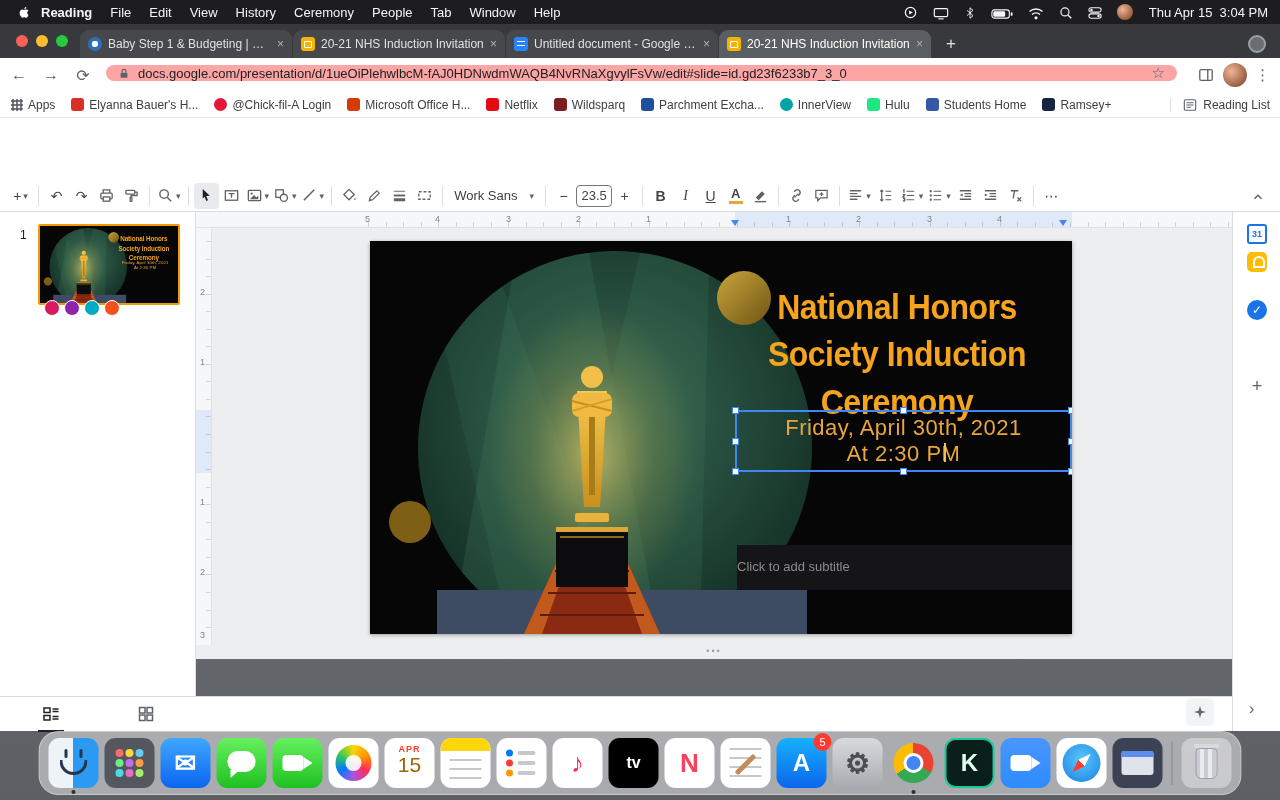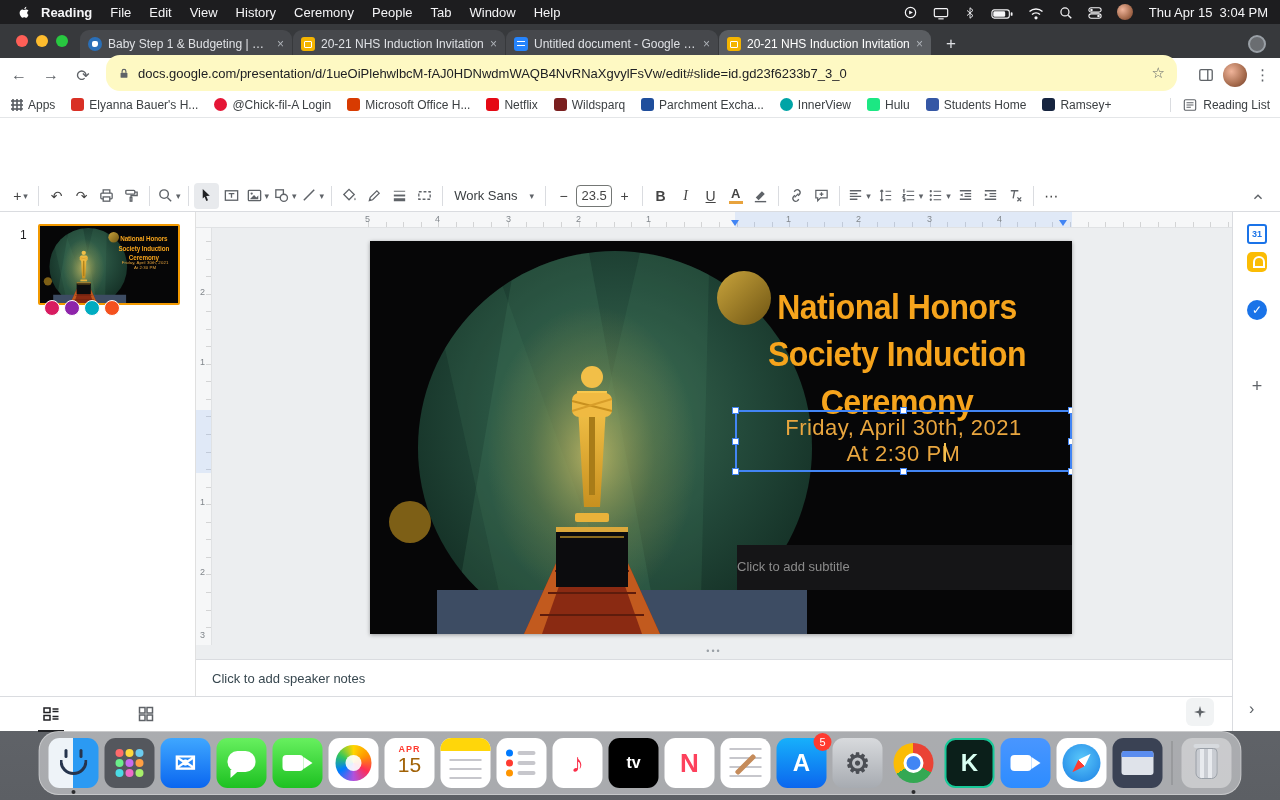--- a/index.html
+++ b/index.html
@@ -29,21 +29,21 @@
   .fav{width:14px;height:14px;border-radius:3px;flex:none;position:relative}
   .fav-slides{background:#f4b400}.fav-slides::after{content:"";position:absolute;inset:4px 3px 3px 3px;border:1.5px solid #fff;border-radius:1px}
   .fav-docs{background:#2684fc}.fav-docs::after{content:"";position:absolute;inset:4px 3px;background:repeating-linear-gradient(#fff 0 1.5px,transparent 1.5px 4px)}
   .fav-r{background:#2a6fb8;border-radius:50%}.fav-r::after{content:"";position:absolute;inset:4px;background:#fff;border-radius:2px 2px 50% 2px}
   .newtab{width:26px;height:26px;margin:0 0 1px 6px;color:#dfe1e5;font-size:17px;display:flex;align-items:center;justify-content:center}
   .tabstrip-end{margin-left:auto;margin-right:14px;margin-bottom:5px;width:18px;height:18px;border-radius:50%;border:2px solid #9aa0a6;background:#6a6d71}
 
   
   .omnirow{position:absolute;left:0;top:58px;width:1280px;height:34px;background:#fff;display:flex;align-items:center}
   .nav-ico{width:26px;height:26px;display:flex;align-items:center;justify-content:center;color:#5f6368;font-size:16px;margin-left:6px}
-  .omnibox{flex:1;height:36px;margin:0 10px 4px 10px;background:#fef9c3;border-radius:14px;display:flex;align-items:center;padding:0 12px;color:#202124}
+  .omnibox{flex:1;height:16px;margin:0 10px 4px 10px;background:#fca5a5;border-radius:14px;display:flex;align-items:center;padding:0 12px;color:#202124}
   .omni-url{flex:1;font-size:13px;margin-left:8px;white-space:nowrap;overflow:hidden}
   .omni-star{color:#5f6368;font-size:15px}
   .o-avatar{width:24px;height:24px;border-radius:50%;background:radial-gradient(circle at 35% 35%,#f0b49a,#a76c4e 60%,#6e3c28);margin:0 4px}
   .kebab{color:#5f6368;font-size:15px;margin:0 10px 0 4px}
 
   
   .bookbar{position:absolute;left:0;top:92px;width:1280px;height:26px;background:#fff;border-bottom:1px solid #e4e6e8;display:flex;align-items:center;padding:0 10px;overflow:hidden}
   .bk{display:flex;align-items:center;margin-right:16px;color:#3c4043;font-size:12px;white-space:nowrap}
   .bk .fv{width:13px;height:13px;border-radius:3px;margin-right:5px;flex:none}
   .rl{margin-left:auto;display:flex;align-items:center;border-left:1px solid #dadce0;padding-left:12px;color:#3c4043;font-size:12px;white-space:nowrap}
@@ -763,21 +763,20 @@
         <span class="handle" style="left:163px;bottom:-5px"></span>
         <span class="handle" style="right:-5px;bottom:-5px"></span>
       </div>
       <span class="s-caret"></span>
       <div class="s-subbox">Click to add subtitle</div>
 
     </div>
   </div>
 
   <div class="notes-div">•••</div>
-  <div class="notes">Click to add speaker notes</div>
 
   <div class="bottombar"></div>
   <span class="viewbtn on" style="left:38px;top:701px">
       <svg viewBox="0 0 18 18" width="18" height="18" fill="none" stroke="#202124" stroke-width="1.5">
         <rect x="2" y="3" width="6" height="4.5"></rect>
         <rect x="2" y="10.5" width="6" height="4.5"></rect>
         <path d="M10.5 4 h6 M10.5 6.5 h6 M10.5 11.5 h6 M10.5 14 h6"></path>
       </svg>
     </span>
   <span class="viewbtn" style="left:133px;top:701px">

